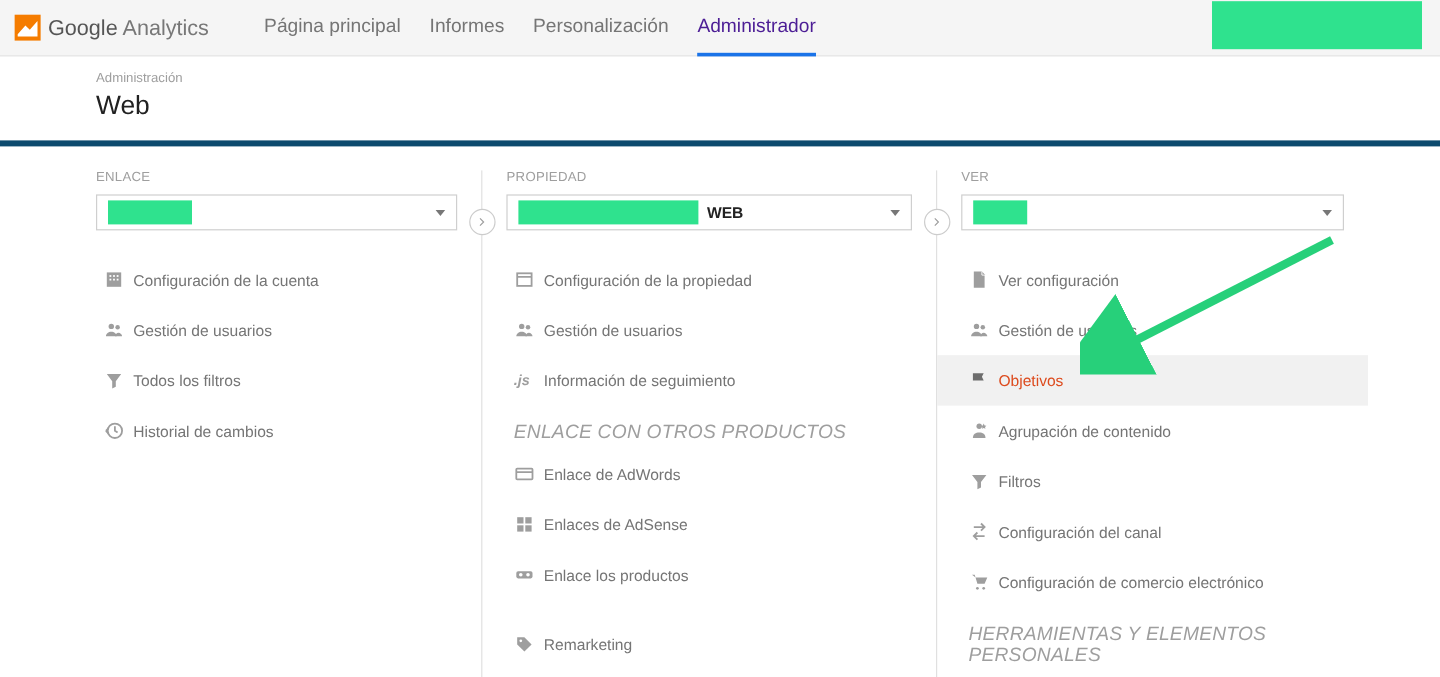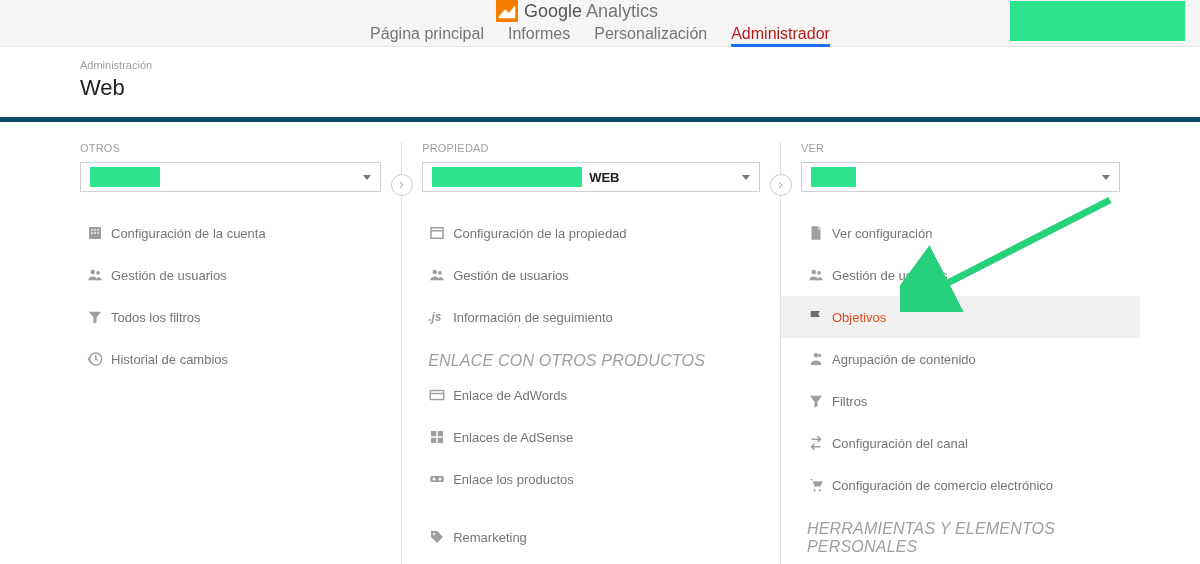--- a/index.html
+++ b/index.html
@@ -1,25 +1,25 @@
 <!DOCTYPE html>
 <html><head>
 <meta charset="utf-8">
 <style>
   * { margin:0; padding:0; box-sizing:border-box; }
   body { font-family: Arial, Helvetica, sans-serif; font-size:13px; color:#333; background:#fff; width:1200px; }
   
-  .topbar { height:47px; background:#f5f5f5; border-bottom:1px solid #e5e5e5; display:flex; align-items:center; padding:0 12px; position:relative;flex-direction:column; }
+  .topbar { height:47px; background:#f5f5f5; border-bottom:1px solid #e5e5e5; display:flex; align-items:center; padding:0 12px; position:relative; }
   .logo { display:flex; align-items:center; gap:6px; margin-right:46px; }
   .logo-icon { width:22px; height:22px; }
   .logo-text { font-size:18px; font-weight:300; color:#777; }
   .logo-text b { font-weight:400; color:#555; }
   .nav-tabs { display:flex; gap:24px; align-items:center; height:100%; }
   .nav-tab { font-size:16px; color:#757575; cursor:pointer; height:100%; display:flex; align-items:center; position:relative; }
-  .nav-tab.active { color:#b91c1c;text-align:center; }
+  .nav-tab.active { color:#4c1d95;text-align:center; }
   .nav-tab.active::after { content:""; position:absolute; left:0; right:0; bottom:-1px; height:3px; background:#1a73e8; }
   .account-box { position:absolute; right:15px; top:1px; width:175px; height:40px; background:#2fe28e; }
   
   .breadcrumb-area { padding:12px 80px 16px; border-bottom:5px solid #0c4a6e; }
   .breadcrumb-small { font-size:11px; color:#9e9e9e; margin-bottom:4px; }
   .breadcrumb-title { font-size:22px; font-weight:400; color:#212121; }
   
   .columns { display:flex; padding:20px 60px 0; position:relative; }
   .column { position:relative; padding:0 20px; }
   .column.account { width:360px; }
@@ -66,21 +66,21 @@
 </div>
 
 <div class="breadcrumb-area">
   <div class="breadcrumb-small">Administración</div>
   <div class="breadcrumb-title">Web</div>
 </div>
 
 <div class="columns">
 
   <div class="column account">
-    <div class="col-heading">OTROS</div>
+    <div class="col-heading">ENLACE</div>
     <div class="col-select">
       <span class="value">
           <span class="redact" style="width:70px"></span>
         </span>
       <span class="caret"></span>
     </div>
     <div class="menu-item">
       <span class="menu-icon">
           <svg viewBox="0 0 24 24" fill="#9e9e9e">
             <rect x="4" y="4" width="16" height="16"></rect>

